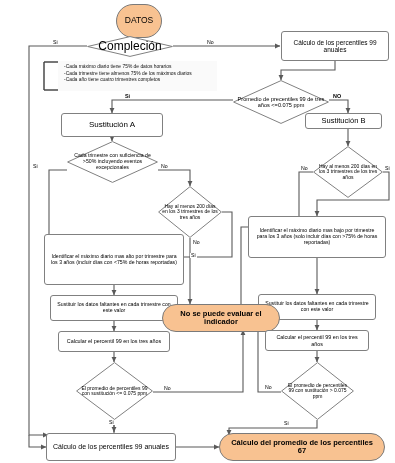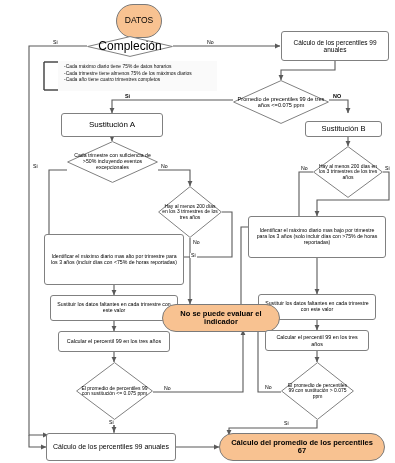--- a/index.html
+++ b/index.html
@@ -185,21 +185,21 @@
     <svg class="diamond-shape" viewBox="0 0 96 44" preserveAspectRatio="none">
       <polygon points="48,0.6 95.4,22 48,43.4 0.6,22" fill="#ffffff" stroke="#808080" stroke-width="1"></polygon>
     </svg>
     <div class="diamond-label" style="font-size:5.6px;">Promedio de precentiles 99 de tres años &lt;=0.075 ppm</div>
   </div>
 
   <div class="node box" style="left:61px; top:113px; width:102px; height:24px; font-size:8px;">
     <span>Sustitución A</span>
   </div>
 
-  <div class="node box" style="left:305px; top:113px; width:77px; height:16px; font-size:7.5px;margin-top:8px;">
+  <div class="node box" style="left:305px; top:113px; width:77px; height:16px; font-size:7.5px;">
     <span>Sustitución B</span>
   </div>
 
   <div class="diamond-wrap" style="left:67px; top:141px; width:91px; height:42px;">
     <svg class="diamond-shape" viewBox="0 0 91 42" preserveAspectRatio="none">
       <polygon points="45.5,0.6 90.4,21 45.5,41.4 0.6,21" fill="#ffffff" stroke="#808080" stroke-width="1"></polygon>
     </svg>
     <div class="diamond-label" style="font-size:5.2px;">Cada trimestre con suficiencia de &gt;50% incluyendo eventos excepcionales</div>
   </div>
 

